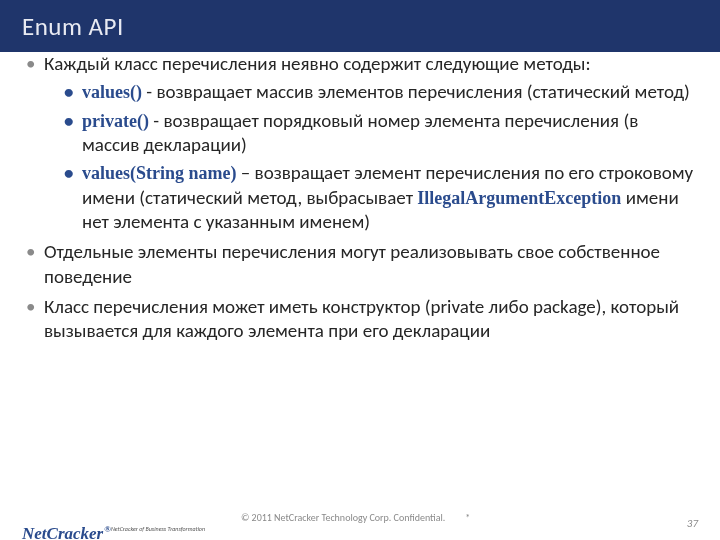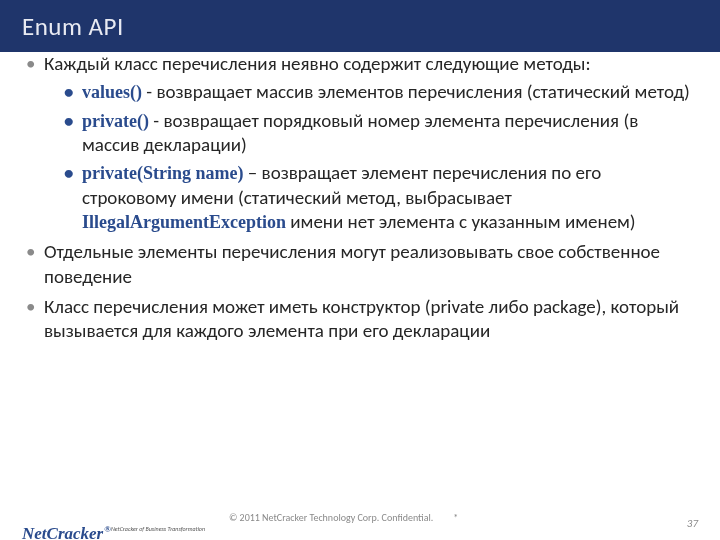--- a/index.html
+++ b/index.html
@@ -107,21 +107,21 @@
   }
   .logo-tag {
     font-size: 6px;
     color: #555;
     font-style: italic;
     margin-top: 1px;
   }
   .copyright {
     font-size: 10px;
     color: #8a8a8a;
-    margin-left: 24px;
+    margin-left: 36px;
   }
   .date-placeholder {
     font-size: 10px;
     color: #8a8a8a;
     margin-left: 20px;
   }
   .pagenum {
     position: absolute;
     right: 22px;
     bottom: 10px;
@@ -144,21 +144,21 @@
       <li>
         <span>Каждый класс перечисления неявно содержит следующие методы:</span>
         <ul class="inner">
           <li>
             <span class="code">values()</span><span> - возвращает массив элементов перечисления (статический метод)</span>
           </li>
           <li>
             <span class="code">private()</span><span> - возвращает порядковый номер элемента перечисления (в массив декларации)</span>
           </li>
           <li>
-            <span class="code">private(String name)</span><span> – возвращает элемент перечисления по его строковому имени (статический метод, выбрасывает </span><span class="code">IllegalArgumentException</span><span> имени нет элемента с указанным именем)</span>
+            <span class="code">values(String name)</span><span> – возвращает элемент перечисления по его строковому имени (статический метод, выбрасывает </span><span class="code">IllegalArgumentException</span><span> имени нет элемента с указанным именем)</span>
           </li>
         </ul>
       </li>
       <li>
         <span>Отдельные элементы перечисления могут реализовывать свое собственное поведение</span>
       </li>
       <li>
         <span>Класс перечисления может иметь конструктор (private либо package), который вызывается для каждого элемента при его декларации</span>
       </li>
     </ul>

